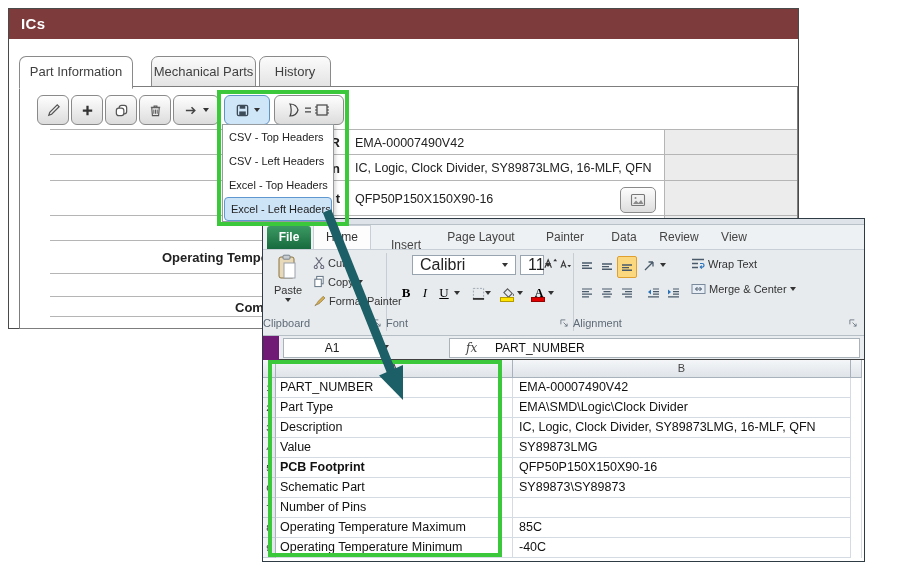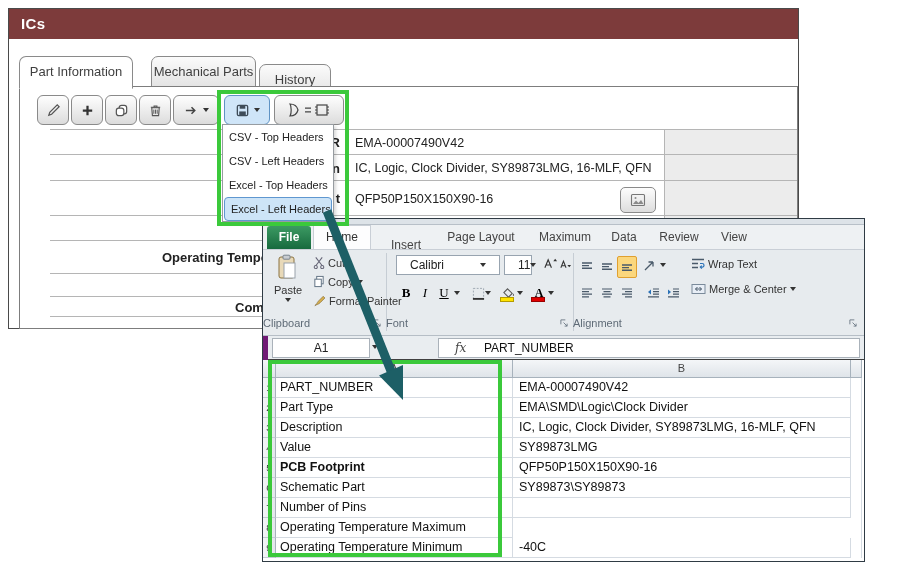--- a/index.html
+++ b/index.html
@@ -48,26 +48,26 @@
   .xl-file{left:4px;top:1px;width:44px;height:23px;border-radius:3px 3px 0 0;
            background:linear-gradient(#3c9a63,#176a3e);color:#fff;font-weight:bold;font-size:12px;
            text-align:center;line-height:23px;}
   .xl-hometab{left:50px;top:0;width:58px;height:24px;background:#fdfdfe;border:1px solid #c9cfd6;border-bottom:none;
               box-sizing:border-box;font-size:12px;color:#333;text-align:center;line-height:22px;}
   .xl-tab{top:0;height:24px;line-height:24px;font-size:12px;color:#444;text-align:center;}
   .xl-ribbon{left:0;top:31px;right:0;height:85px;background:#e7ebee;border-bottom:1px solid #b6bec6;}
   .gsep{top:3px;width:1px;height:78px;background:#c6cdd4;}
   .glabel{top:67px;font-size:11px;color:#5f6b77;}
   .xsbtn{display:flex;align-items:center;gap:3px;font-size:11px;color:#333;}
-  .combo{background:#fff;border:1px solid #98a4b0;display:flex;align-items:center;font-size:12px;color:#222;
-         padding:0 13px;box-sizing:border-box;justify-content:space-between;}
+  .combo{background:#fff;border:1px solid #98a4b0;display:flex;align-items:center;font-size:16px;color:#222;
+         padding:0 7px;box-sizing:border-box;justify-content:space-between;margin-left:16px;}
   .sq{width:18px;height:20px;display:flex;align-items:center;justify-content:center;border:1px solid transparent;}
   .sq.on{background:#fbd77d;border:1px solid #e0a030;border-radius:2px;}
   .colorbar{position:absolute;left:1px;bottom:1px;width:12px;height:3px;}
-  .xl-fbar{left:5px;top:117px;right:0;height:23px;background:#e9edf0;border-bottom:1px solid #404040;}
+  .xl-fbar{left:16px;top:117px;right:0;height:23px;background:#e9edf0;border-bottom:1px solid #404040;}
   .namebox{left:4px;top:2px;width:96px;height:18px;background:#fff;border:1px solid #aab2ba;
            font-size:12px;color:#222;text-align:center;line-height:18px;}
   .ffield{left:170px;top:2px;right:4px;height:18px;background:#fff;border:1px solid #aab2ba;}
   .fx{left:16px;top:0;font-family:"DejaVu Serif",serif;font-style:italic;font-size:12px;color:#444;line-height:18px;}
   .fval{left:45px;top:0;font-size:12px;color:#111;line-height:18px;}
 
   
   .xl-grid{left:0;top:141px;right:0;bottom:0;background:#fff;}
   .hdr{background:linear-gradient(#f4f6f8,#dfe4e9);border-right:1px solid #a7b2bc;border-bottom:1px solid #a7b2bc;
        box-sizing:border-box;font-size:11px;color:#444;text-align:center;}
@@ -94,21 +94,21 @@
     <div class="abs app-header">
       <span class="abs app-title">ICs</span>
     </div>
 
     <div class="abs tab active" style="left:10px;width:112px;">
       <span>Part Information</span>
     </div>
     <div class="abs tab" style="left:142px;width:103px;">
       <span>Mechanical Parts</span>
     </div>
-    <div class="abs tab" style="left:250px;width:70px;margin-top:8px;">
+    <div class="abs tab" style="left:250px;width:70px;">
       <span>History</span>
     </div>
 
     <div class="abs app-panel">
 
       <div class="abs tbtn" style="left:17px;width:30px;">
         <span>
             <svg width="15" height="15" viewBox="0 0 16 16">
               <path d="M3 13l1-3 8-8 2 2-8 8-3 1z" fill="none" stroke="#555" stroke-width="1.3"></path>
             </svg>
@@ -243,21 +243,21 @@
   </div>
 
   <div class="abs xl">
     <div class="abs xl-qat"></div>
 
     <div class="abs xl-tabrow">
       <div class="abs xl-file">File</div>
       <div class="abs xl-hometab">Home</div>
       <div class="abs xl-tab" style="left:118px;width:50px;margin-top:8px;">Insert</div>
       <div class="abs xl-tab" style="left:178px;width:80px;">Page Layout</div>
-      <div class="abs xl-tab" style="left:273px;width:58px;">Maximum</div>
+      <div class="abs xl-tab" style="left:273px;width:58px;">Painter</div>
       <div class="abs xl-tab" style="left:343px;width:36px;">Data</div>
       <div class="abs xl-tab" style="left:393px;width:46px;">Review</div>
       <div class="abs xl-tab" style="left:453px;width:36px;">View</div>
     </div>
 
     <div class="abs xl-ribbon">
       <div class="abs gsep" style="left:123px;"></div>
       <div class="abs gsep" style="left:310px;"></div>
 
       <div class="abs" style="left:6px;top:3px;width:38px;height:60px;text-align:center;">
@@ -466,20 +466,21 @@
       <div class="abs cell cb nw" style="top:58px;">IC, Logic, Clock Divider, SY89873LMG, 16-MLF, QFN</div>
       <div class="abs cell ca nw" style="top:78px;">Value</div>
       <div class="abs cell cb nw" style="top:78px;">SY89873LMG</div>
       <div class="abs cell ca nw" style="top:98px;font-weight:bold;">PCB Footprint</div>
       <div class="abs cell cb nw" style="top:98px;">QFP50P150X150X90-16</div>
       <div class="abs cell ca nw" style="top:118px;">Schematic Part</div>
       <div class="abs cell cb nw" style="top:118px;">SY89873\SY89873</div>
       <div class="abs cell ca nw" style="top:138px;">Number of Pins</div>
       <div class="abs cell cb nw" style="top:138px;"></div>
       <div class="abs cell ca nw" style="top:158px;">Operating Temperature Maximum</div>
+      <div class="abs cell cb nw" style="top:158px;">85C</div>
       <div class="abs cell ca nw" style="top:178px;">Operating Temperature Minimum</div>
       <div class="abs cell cb nw" style="top:178px;">-40C</div>
       <div class="abs" style="left:588px;top:18px;width:11px;height:180px;border-right:1px solid #d5dbe2;box-sizing:border-box;"></div>
     </div>
   </div>
 
   <div class="abs hl" style="left:217px;top:90px;width:124px;height:128px;"></div>
   <div class="abs hl" style="left:268px;top:360px;width:226px;height:189px;"></div>
 
   <svg class="abs arrow-svg" viewBox="0 0 920 578">

